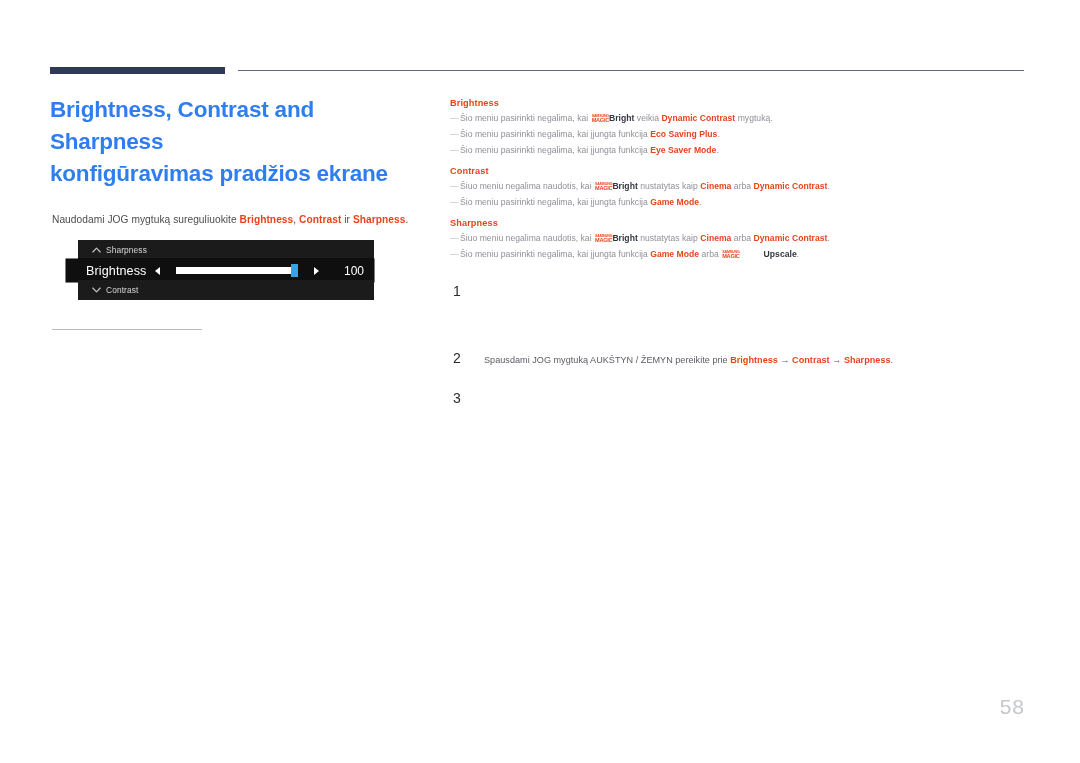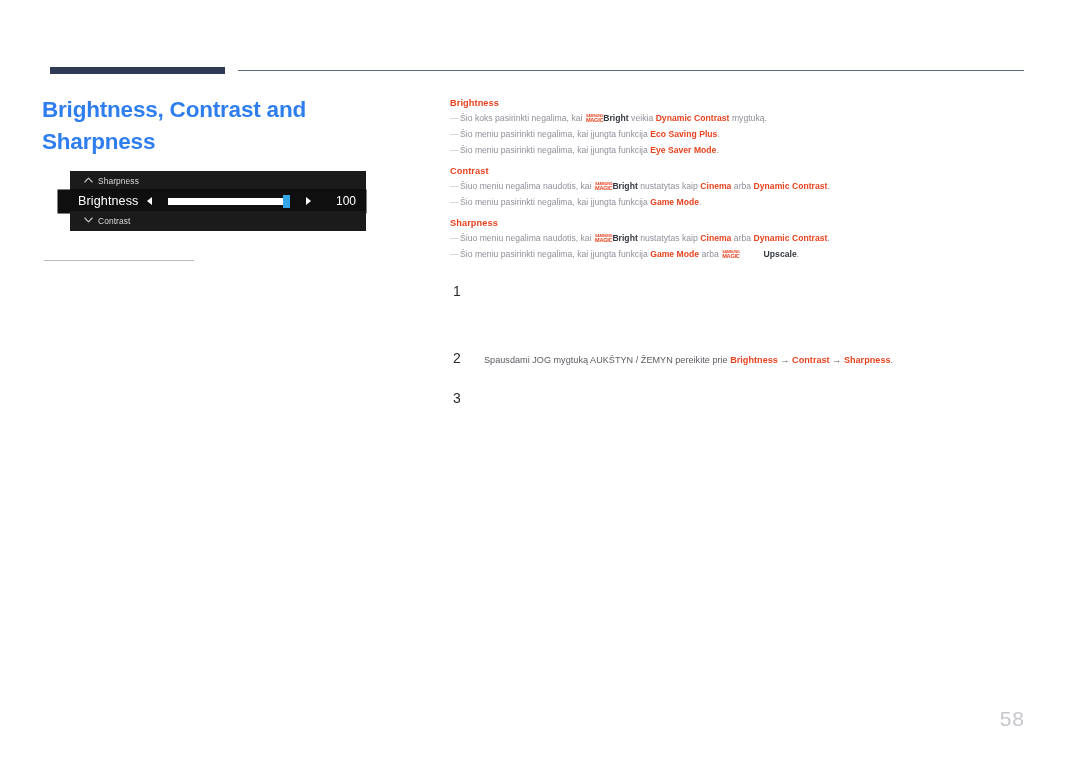--- a/index.html
+++ b/index.html
@@ -31,21 +31,21 @@
     position: absolute;
     left: 238px; top: 70px;
     width: 786px; height: 1px;
     background: #6d7párt;
     background: #5f6a82;
   }
 
   
   .left-col {
     position: absolute;
-    left: 42px; top: 94px;
+    left: 50px; top: 94px;
     width: 380px;
   }
   .right-col {
     position: absolute;
     left: 450px; top: 98px;
     width: 580px;
   }
 
   
   .page-title {
@@ -232,40 +232,44 @@
     line-height: 1.5;
     letter-spacing: 0.02px;
   }
   .step-text .red { color: #e8431f; font-weight: bold; }
   .step.indent .step-text { padding-left: 5px; margin-top: 33px; }
 
   
   .page-num {
     position: absolute;
     right: 55px;
-    bottom: 32px;
+    bottom: 44px;
     font-size: 21px;
     color: #c5c7cc;
     letter-spacing: 1px;
   }
 </style>
 </head>
 <body>
 
 <div class="header-rules">
   <div class="rule-thick"></div>
   <div class="rule-thin"></div>
 </div>
 
 <div class="left-col">
 
   <h1 class="page-title">
     <span class="ln">Brightness, Contrast and Sharpness</span>
+    <span class="ln">konfigūravimas pradžios ekrane</span>
   </h1>
 
+  <p class="intro">
+    <span>Naudodami JOG mygtuką sureguliuokite </span><span class="hl">Brightness</span><span>, </span><span class="hl">Contrast</span><span> ir </span><span class="hl">Sharpness</span><span>.</span>
+  </p>
 
   <div class="osd">
 
     <div class="osd-row top">
       <span class="chev">
         <svg width="9" height="6" viewBox="0 0 9 6" aria-hidden="true">
           <polyline points="0.8,5 4.5,1.2 8.2,5" fill="none" stroke="#c9c9c9" stroke-width="1.1" stroke-linecap="round" stroke-linejoin="round"></polyline>
         </svg>
       </span>
       <span class="osd-row-label">Sharpness</span>
@@ -296,21 +300,21 @@
   </div>
 
   <div class="foot-rule"></div>
 
 </div>
 
 <div class="right-col">
   <div id="notes-host">
       <div class="note-group">
         <div class="note-head">Brightness</div>
-        <div class="note-line"><span class="emdash">—</span><span>Šio koks pasirinkti negalima, kai </span><span class="smlogo"><span class="l1">SAMSUNG</span><span class="l2">MAGIC</span></span><span style="color: rgb(51, 56, 64); font-weight: bold;">Bright</span><span> veikia </span><span class="red">Dynamic Contrast</span><span> mygtuką.</span></div>
+        <div class="note-line"><span class="emdash">—</span><span>Šio meniu pasirinkti negalima, kai </span><span class="smlogo"><span class="l1">SAMSUNG</span><span class="l2">MAGIC</span></span><span style="color: rgb(51, 56, 64); font-weight: bold;">Bright</span><span> veikia </span><span class="red">Dynamic Contrast</span><span> mygtuką.</span></div>
         <div class="note-line"><span class="emdash">—</span><span>Šio meniu pasirinkti negalima, kai įjungta funkcija </span><span class="red">Eco Saving Plus</span><span>.</span></div>
         <div class="note-line"><span class="emdash">—</span><span>Šio meniu pasirinkti negalima, kai įjungta funkcija </span><span class="red">Eye Saver Mode</span><span>.</span></div>
       </div>
       <div class="note-group">
         <div class="note-head">Contrast</div>
         <div class="note-line"><span class="emdash">—</span><span>Šiuo meniu negalima naudotis, kai </span><span class="smlogo"><span class="l1">SAMSUNG</span><span class="l2">MAGIC</span></span><span style="color: rgb(51, 56, 64); font-weight: bold;">Bright</span><span> nustatytas kaip </span><span class="red">Cinema</span><span> arba </span><span class="red">Dynamic Contrast</span><span>.</span></div>
         <div class="note-line"><span class="emdash">—</span><span>Šio meniu pasirinkti negalima, kai įjungta funkcija </span><span class="red">Game Mode</span><span>.</span></div>
       </div>
       <div class="note-group">
         <div class="note-head">Sharpness</div>

